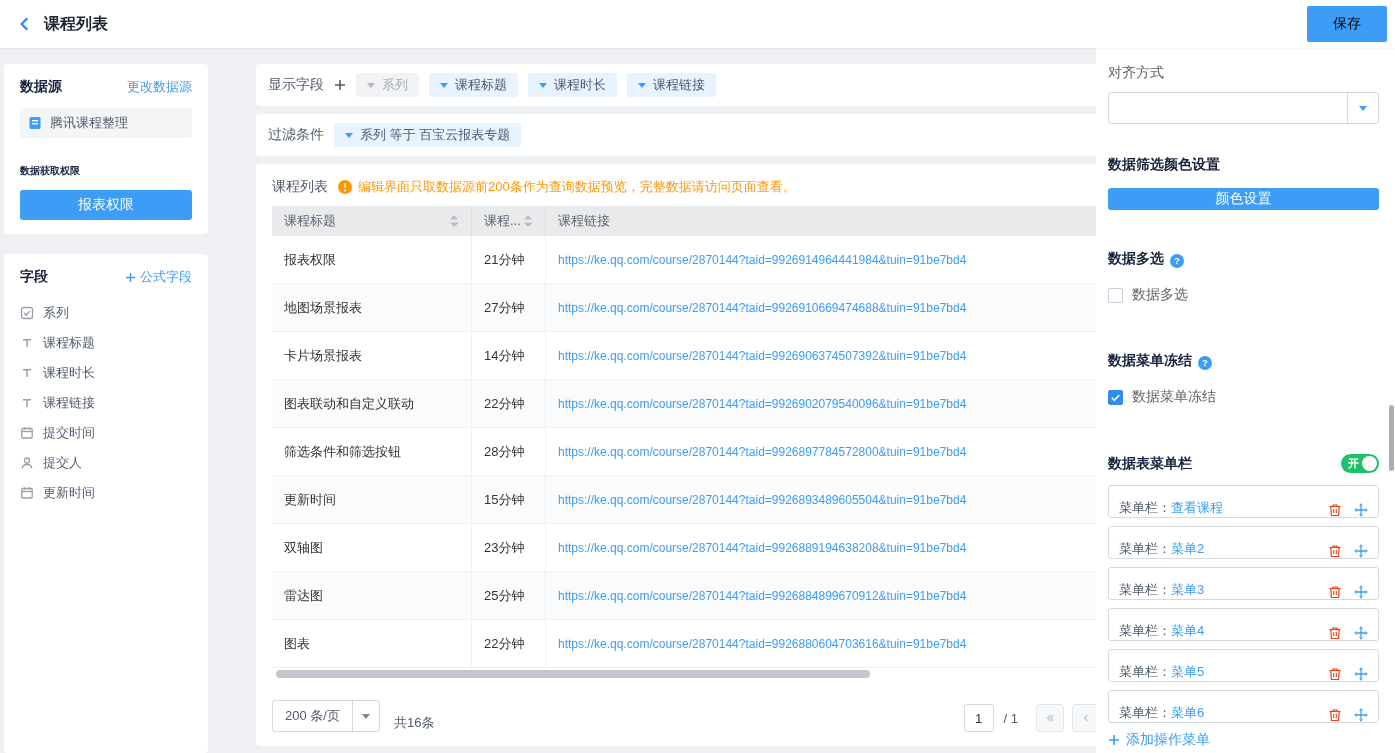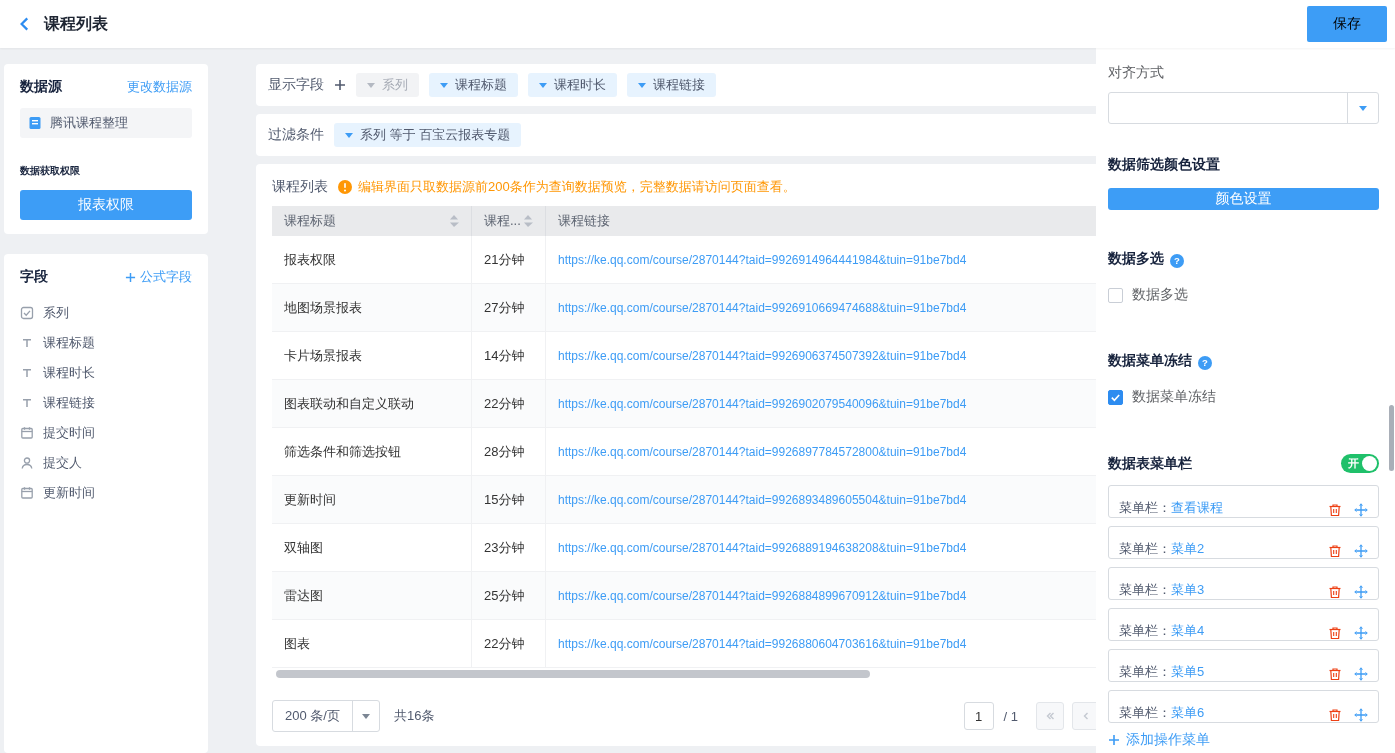--- a/index.html
+++ b/index.html
@@ -49,21 +49,21 @@
   .c1{width:200px}.c2{width:74px}.c3{flex:1;min-width:0}
   .th.c1,.th.c2{justify-content:space-between}
   .th{border-right:1px solid #dcdee2}
   .th.c3{border-right:none}
   .tr{display:flex;height:47px;align-items:center;border-bottom:1px solid #f0f1f3;font-size:13px;color:#333;background:#fff}
   .tr:nth-child(even){background:#fafbfc}
   .td.c1,.td.c2{border-right:1px solid #f0f1f3}
   .td.link{color:#3d9cf5;font-size:12px;white-space:nowrap;overflow:hidden;cursor:pointer}
   .hscroll{height:8px;margin-top:2px;position:relative}
   .hscroll .thumb{position:absolute;left:4px;top:0;height:8px;width:66%;background:#c3c6cc;border-radius:4px;cursor:pointer}
-  .table-footer{margin-top:22px;display:flex;align-items:center}
+  .table-footer{margin-top:22px;display:flex;align-items:flex-end}
   .pagesize{display:flex;align-items:center;height:30px;border:1px solid #d7dbe0;border-radius:3px;font-size:13px;
             color:#515a6e;cursor:pointer;background:#fff}
   .pagesize .txt{padding:0 12px}
   .pagesize .arrow{width:26px;align-self:stretch;display:flex;align-items:center;justify-content:center;border-left:1px solid #d7dbe0}
   .pagesize .caret{border-top-color:#7c8694}
   .total{margin-left:14px;font-size:13px;color:#515a6e}
   .pager{margin-left:auto;display:flex;align-items:center}
   .page-input{width:30px;height:28px;border:1px solid #d7dbe0;border-radius:3px;display:flex;align-items:center;
               justify-content:center;font-size:13px;color:#333;background:#fff;box-sizing:border-box}
   .page-count{margin:0 10px;font-size:13px;color:#515a6e}

